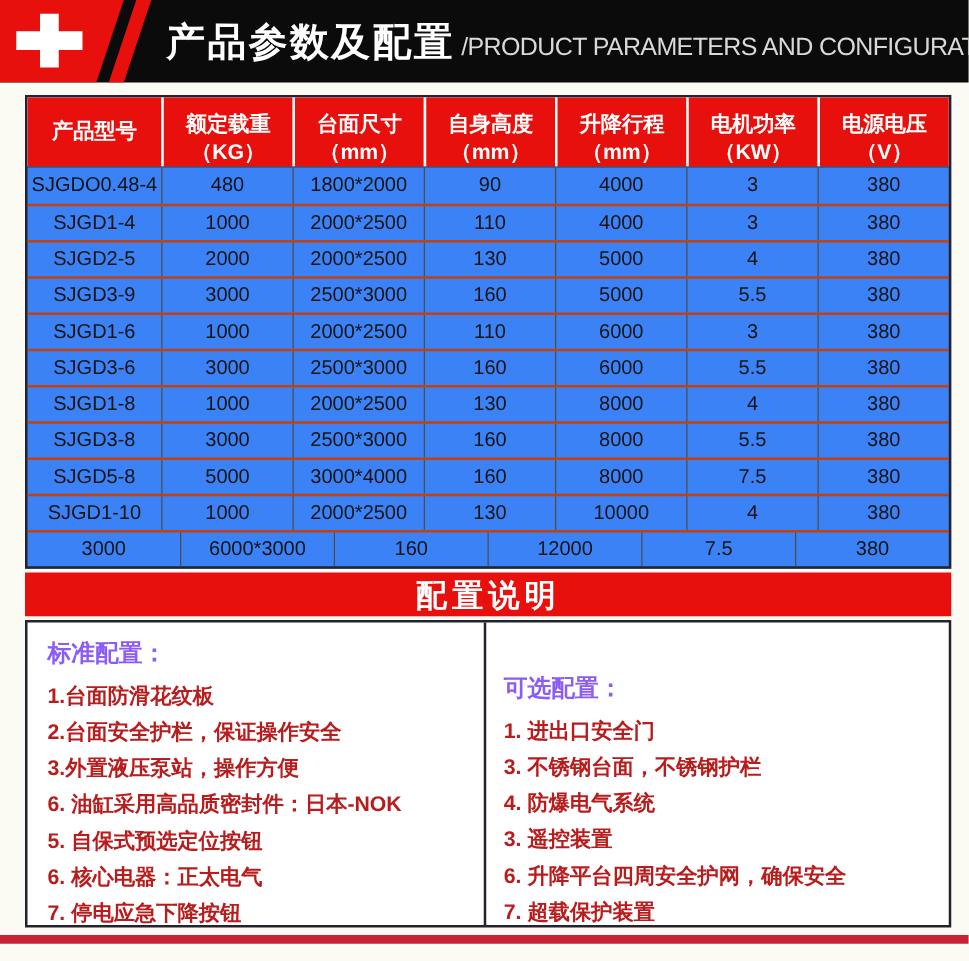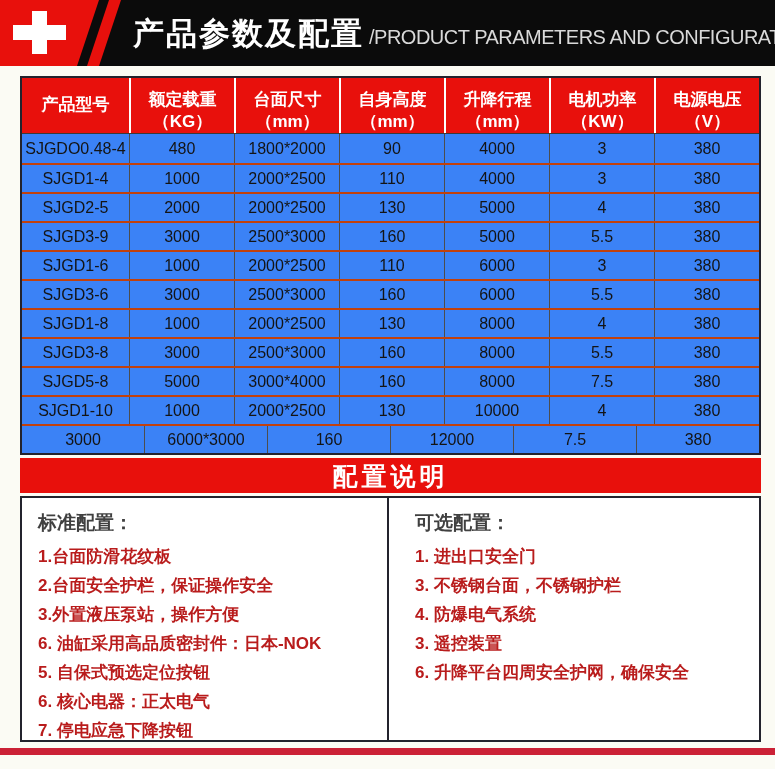--- a/index.html
+++ b/index.html
@@ -54,22 +54,22 @@
   }
 
   
   .config-box {
     margin: 3px 0 0 20px; width: 741px; height: 246px;
     border: 2px solid #23232d; background: #ffffff;
     display: flex;
   }
   .config-col { width: 50%; padding: 6px 8px 0 16px; }
   .config-col.left { width: 367px; flex: 0 0 367px; border-right: 2px solid #23232d; }
-  .config-col.right { flex: 1 1 0; padding-left: 26px; }
-  .config-title { color: #404040; font-size: 19px; font-weight: bold; margin: 6px 0 6px 0; }
+  .config-col.right { flex: 1 1 0; padding-left: 14px; margin-top: 28px; }
+  .config-title { color: #8b5cf6; font-size: 19px; font-weight: bold; margin: 6px 0 6px 0; }
   .config-list { list-style: none; margin: 2px 0 0 0; padding: 0; }
   .config-list li { font-size: 17px; color: #b91c1c; line-height: 29px; font-weight: 600; }
 
   
   .bottom-stripe { margin-top: 6px; width: 775px; height: 7px; background: #cb2136; }
 </style>
 </head>
 <body>
 
 <div class="page">
@@ -240,20 +240,21 @@
           </ul>
       </div>
       <div class="config-col right">
         <div class="config-title">可选配置：</div>
         <ul class="config-list">
             <li>1. 进出口安全门</li>
             <li>3. 不锈钢台面，不锈钢护栏</li>
             <li>4. 防爆电气系统</li>
             <li>3. 遥控装置</li>
             <li>6. 升降平台四周安全护网，确保安全</li>
+            <li>7. 超载保护装置</li>
           </ul>
       </div>
     </section>
   </main>
 
   <div class="bottom-stripe"></div>
 
 </div>
 
 </body></html>

